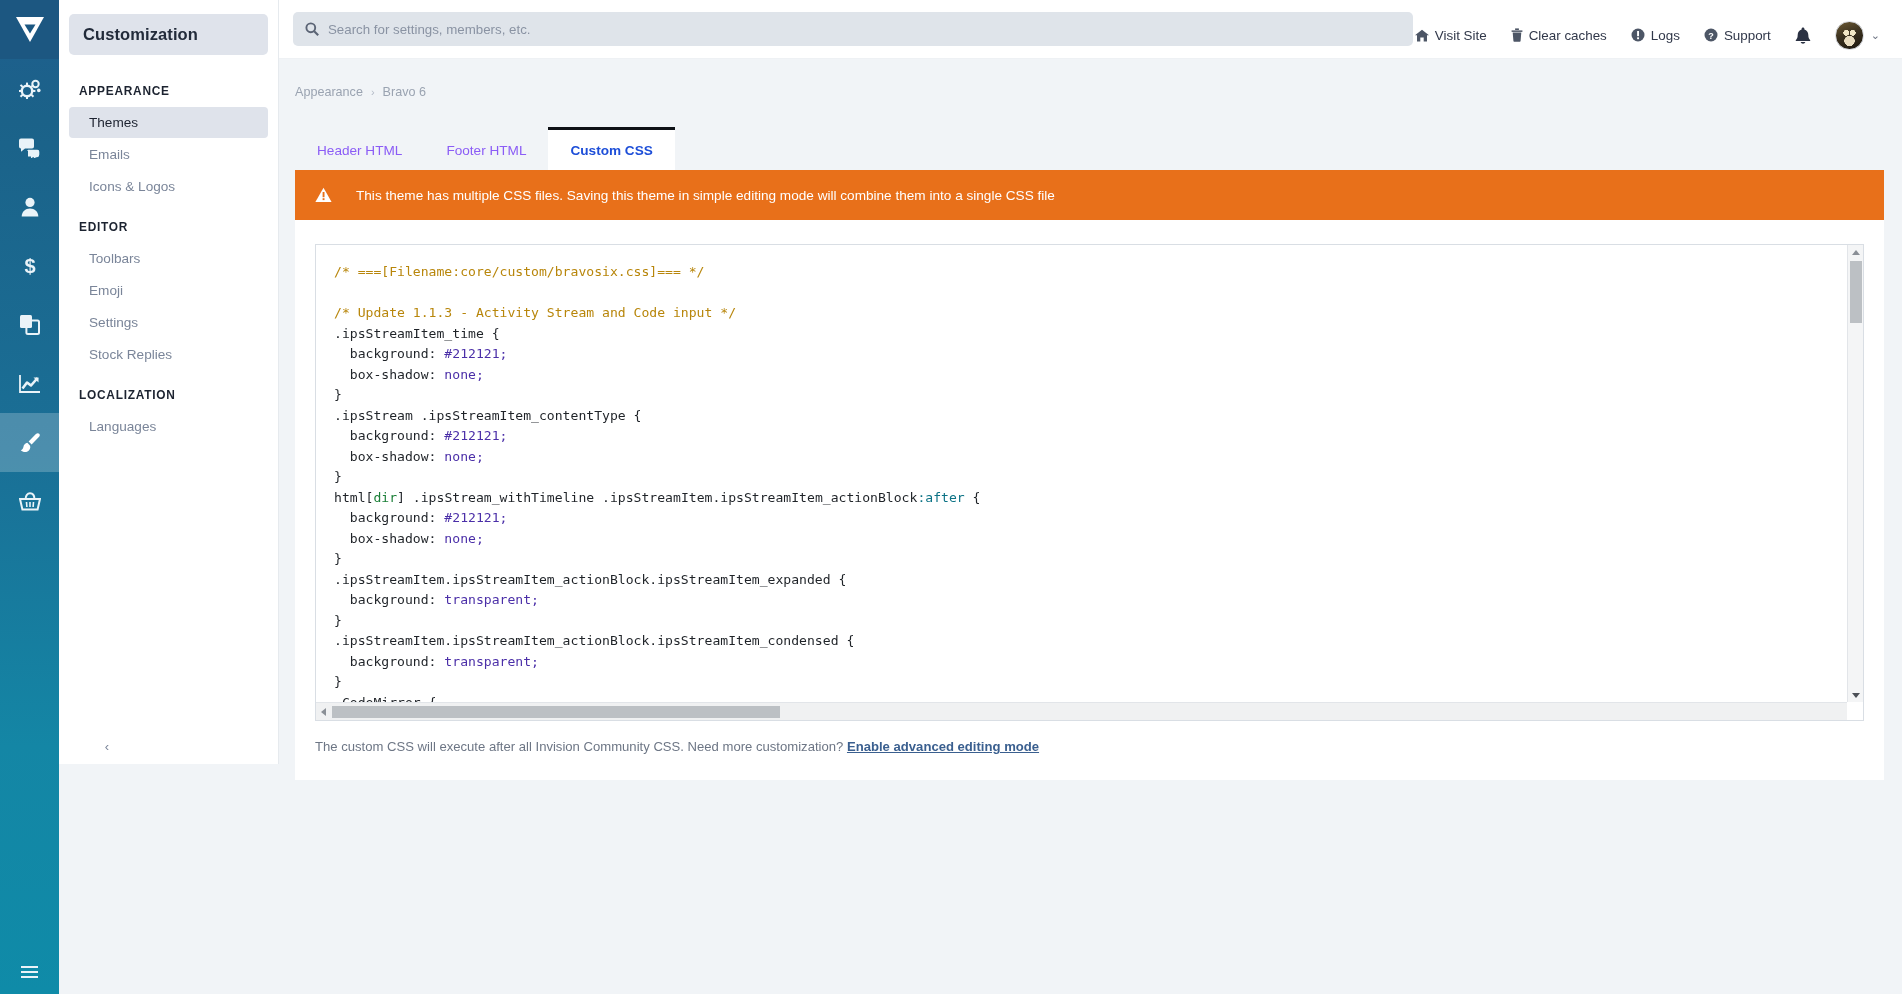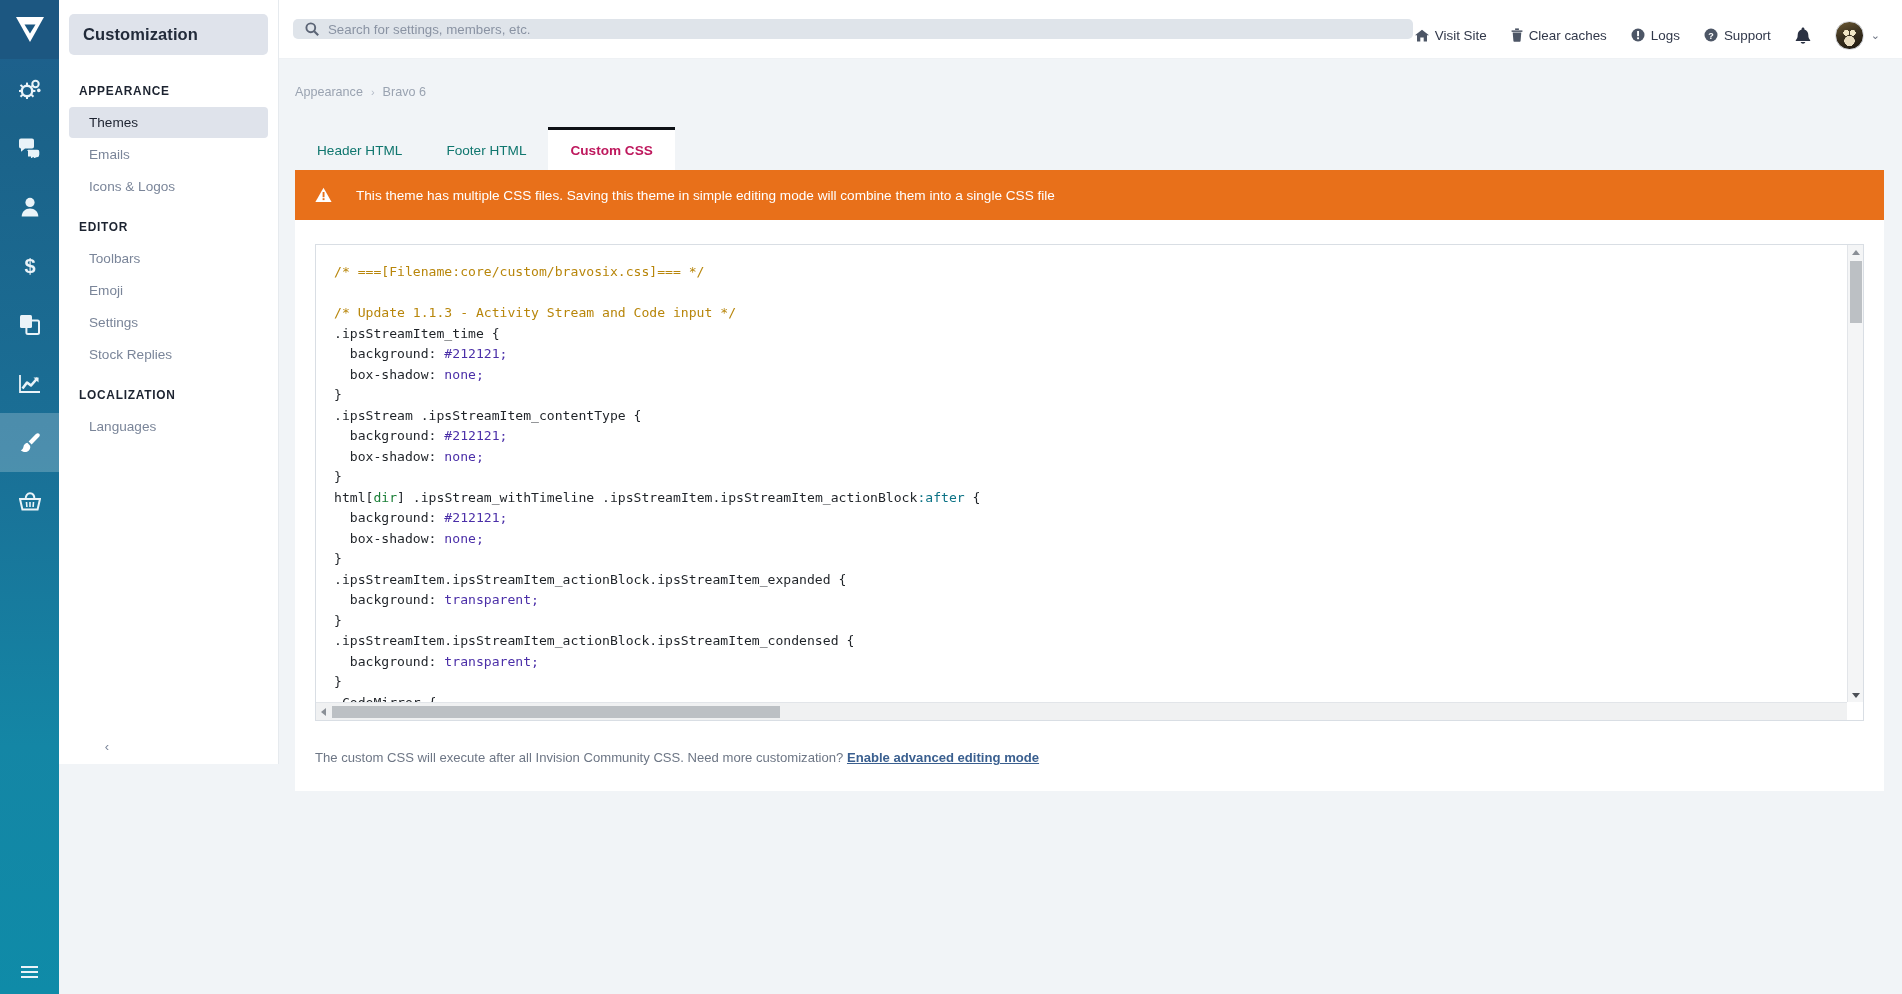--- a/index.html
+++ b/index.html
@@ -81,21 +81,21 @@
   
   .main { flex: 1 1 auto; height: 994px; display: flex; flex-direction: column; min-width: 0; }
 
   
   .topbar {
     height: 59px; flex: 0 0 59px; background: #fff;
     display: flex; align-items: center; padding: 0 22px 0 14px;
     border-bottom: 1px solid #eef1f4;
   }
   .search {
-    flex: 0 0 1120px; height: 20px; background: #dfe4ea;
+    flex: 0 0 1120px; height: 34px; background: #dfe4ea;
     border-radius: 5px; display: flex; align-items: center;
     padding: 0 12px; gap: 9px;
   }
   .search .mag { width: 14px; height: 14px; flex: 0 0 14px; }
   .search input {
     border: 0; background: transparent; outline: none;
     font-family: "Liberation Sans", sans-serif;
     font-size: 13.3px; color: #4a5364; width: 100%;
   }
   .search input::placeholder { color: #8a93a3; }
@@ -135,26 +135,26 @@
     margin-left: auto; background: #fff; border-radius: 5px;
     box-shadow: 0 1px 2px rgba(30,40,60,.09);
     padding: 11px 19px; display: flex; align-items: center; gap: 11px;
     font-size: 13.4px; color: #46506b;
   }
   .adv-btn svg { display: block; fill: #46506b; }
 
   
   .tabs { display: flex; padding: 28px 0 0 16px; align-items: flex-end; }
   .tab {
-    font-size: 13.6px; color: #0f766e;
+    font-size: 13.6px; color: #8b5cf6;
     padding: 13px 22px 12px 22px;
     background: transparent; border-top: 3px solid transparent;
   }
   .tab.active {
-    background: #fff; color: #be185d; font-weight: bold;
+    background: #fff; color: #1d4ed8; font-weight: bold;
     border-top: 3px solid #0e1116;
   }
 
   
   .panel { background: #fff; margin: 0 18px 0 16px; }
   .alert {
     background: #e8701a; color: #fff;
     display: flex; align-items: center; gap: 24px;
     padding: 17px 20px; font-size: 13.6px;
   }
@@ -202,21 +202,21 @@
   }
   .hbar .arrow-left { width: 14px; display: flex; align-items: center; justify-content: center; }
   .tri-lf { width: 0; height: 0; border-top: 4.5px solid transparent; border-bottom: 4.5px solid transparent; border-right: 5px solid #8a8f96; }
   .hthumb { height: 12px; width: 448px; background: #bcc0c4; margin-left: 2px; }
   .hbar-right-arrow {
     position: absolute; right: -16px; bottom: 0; width: 16px; height: 18px;
     display: flex; align-items: center; justify-content: center; background: #f0f1f2;
   }
 
   .panel-foot {
-    padding: 18px 20px 26px 20px; font-size: 13.1px; color: #6d7685; margin-top: 11px;
+    padding: 18px 20px 26px 20px; font-size: 13.1px; color: #6d7685;
   }
   .panel-foot a { color: #3a5f8f; text-decoration: underline; font-weight: bold; }
 </style>
 </head>
 <body>
 
 <div id="app">
 
   <div class="rail">
     <div class="rail-logo">

